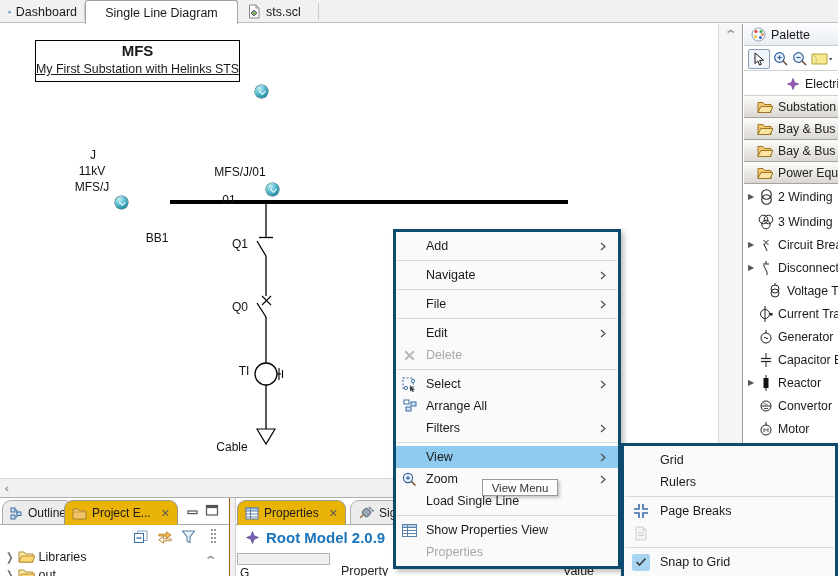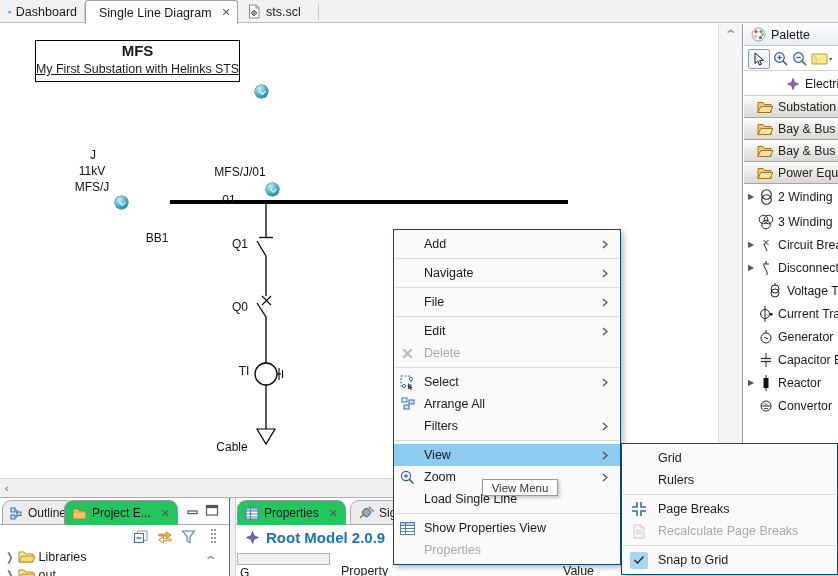--- a/index.html
+++ b/index.html
@@ -46,39 +46,39 @@
   .prow .plabel { margin-left:3px; }
   .drawer .plabel { margin-left:4px; color:#222; }
 
   
   #bottom-border { left:0; top:497px; width:838px; height:1px; background:#b0b0b0; }
   .pstack { top:498px; height:78px; background:#fff; }
   #stack-left { left:0; width:230px; border-right:1px solid #a16207; }
   #stack-right { left:236px; width:602px; }
   #sash { left:230px; top:498px; width:6px; height:78px; background:#f0f0f0; border-right:1px solid #d0d0d0; }
   .ptab { position:absolute; top:2px; height:25px; display:flex; align-items:center; gap:5px; padding:0 7px; font-size:12px; border:1px solid #ababab; border-bottom:none; border-radius:9px 9px 0 0; background:#ececec; white-space:nowrap; }
-  .ptab.sel { background:#22c55e; border-color:#979797; z-index:2; }
+  .ptab.sel { background:#eab308; border-color:#979797; z-index:2; }
   .stack-topline { position:absolute; left:0; right:0; top:26px; height:1px; background:#a8a8a8; }
   .mini-btn { position:absolute; top:6px; width:14px; height:12px; }
 
   
   #lp-toolbar { position:absolute; top:30px; right:8px; display:flex; align-items:center; gap:7px; }
   .titem { width:17px; height:17px; display:flex; align-items:center; justify-content:center; }
   .trow { position:absolute; display:flex; align-items:center; gap:4px; font-size:12.5px; }
   .texp { color:#777; font-size:9px; transform:scaleY(1.3); }
 
   
   #root-title { position:absolute; left:10px; top:31px; display:flex; align-items:center; gap:7px; }
   #root-title span { font-weight:bold; font-size:15px; color:#1b75bc; }
   #prop-colhdr1 { position:absolute; left:1px; top:55px; width:93px; height:12px; background:#f0f0f0; border:1px solid #b3b3b3; }
   .colhdr-text { position:absolute; top:66px; font-size:12.5px; color:#222; }
   #partial-cell { position:absolute; left:4px; top:68px; font-size:12px; }
 
   
-  .menu { position:absolute; background:#fafafa; border:1px solid #0c4a6e; box-shadow:3px 3px 5px rgba(0,0,0,0.25); z-index:10; padding:3px 0; }
+  .menu { position:absolute; background:#fafafa; border:3px solid #0c4a6e; box-shadow:3px 3px 5px rgba(0,0,0,0.25); z-index:10; padding:3px 0; }
   #context-menu { left:393px; top:229px; width:228px; }
   #view-submenu { left:621px; top:443px; width:217px; z-index:11; }
   .mi { height:22px; display:flex; align-items:center; position:relative; }
   .mi .mic { width:27px; flex:none; display:flex; align-items:center; justify-content:center; }
   #view-submenu .mi .mic { width:33px; }
   .mi .mlabel { font-size:12.5px; flex:1; padding-left:3px; }
   .mi .marrow { width:18px; flex:none; display:flex; align-items:center; }
   .mi.dis .mlabel { color:#a8a8a8; }
   .mi.hl { background:#8ecbf0; }
   .msep { height:1px; background:#d9d9d9; margin:3px 1px; }
@@ -97,21 +97,21 @@
             <stop offset="0.5" stop-color="#5fa8d6"></stop>
             <stop offset="1" stop-color="#27618f"></stop>
           </radialGradient>
         </defs>
         <circle cx="7" cy="7" r="6.3" fill="url(#gl)" stroke="#1d4e75" stroke-width="0.6"></circle>
         <path d="M2.5 5 Q7 2.5 11.5 5" stroke="#e8f4fb" stroke-width="1" fill="none"></path>
       </svg>
     <span>Dashboard</span>
     <span class="sep"></span>
   </div>
-  <div class="etab sel" style="left:85px;width:153px;">
+  <div class="etab sel" style="left:85px;width:153px;flex-direction:column;">
     <svg width="15" height="15" viewBox="0 0 15 15">
         <path d="M2 3 H13" stroke="#0e7d86" stroke-width="1.8"></path>
         <path d="M5 3 V7 M10 3 V7" stroke="#0e7d86" stroke-width="1.1"></path>
         <circle cx="5" cy="8" r="1.3" fill="none" stroke="#0e7d86"></circle>
         <circle cx="10" cy="8" r="1.3" fill="none" stroke="#0e7d86"></circle>
         <text x="2" y="14" font-size="5.5" fill="#0c4f58" font-weight="bold">SSD</text>
       </svg>
     <span>Single Line Diagram</span>
     <span class="xclose">✕</span>
   </div>
@@ -379,20 +379,32 @@
         <span class="picon">
           <svg width="12" height="16" viewBox="0 0 12 16">
             <circle cx="6" cy="8" r="5" fill="none" stroke="#222"></circle>
             <line x1="1.5" y1="8" x2="10.5" y2="8" stroke="#222"></line>
             <path d="M3.5 6 Q4.5 4.8 5.5 6 T7.5 6" fill="none" stroke="#222" stroke-width="0.8"></path>
             <line x1="4" y1="10.5" x2="8" y2="10.5" stroke="#222" stroke-width="0.8"></line>
           </svg>
         </span>
         <span class="plabel">Convertor</span>
       </div>
+      <div class="prow tool" style="top: 345px;">
+
+        <span class="noarr"></span>
+        <span class="picon">
+          <svg width="12" height="16" viewBox="0 0 12 16">
+            <circle cx="6" cy="9" r="5" fill="none" stroke="#222"></circle>
+            <line x1="6" y1="1" x2="6" y2="4" stroke="#222"></line>
+            <path d="M4 11 V7.5 L6 9.5 L8 7.5 V11" fill="none" stroke="#222" stroke-width="0.8"></path>
+          </svg>
+        </span>
+        <span class="plabel">Motor</span>
+      </div>
     </div>
 </div>
 
 <div class="abs" id="bottom-border"></div>
 
 <div class="abs pstack" id="stack-left">
   <div class="ptab" style="left:2px;">
     <svg width="13" height="13" viewBox="0 0 13 13">
         <rect x="1" y="1" width="4" height="4" fill="#cfe2f5" stroke="#3a6ea5"></rect>
         <rect x="7" y="5" width="4" height="3.5" fill="#cfe2f5" stroke="#3a6ea5"></rect>
@@ -670,21 +682,20 @@
     </div>
     <div class="mi dis">
       <span class="mic">
         <svg width="14" height="15" viewBox="0 0 14 15" opacity="0.45">
           <path d="M2 1 H9 L12 4 V14 H2 Z" fill="#eee" stroke="#999"></path>
           <path d="M9 1 V4 H12" fill="none" stroke="#999"></path>
           <line x1="4" y1="7" x2="10" y2="7" stroke="#999"></line>
           <line x1="4" y1="9.5" x2="10" y2="9.5" stroke="#999"></line>
         </svg>
       </span>
-      <span class="mlabel">Recalculate Page Breaks</span>
     </div>
     <div class="msep"></div>
     <div class="mi">
       <span class="mic">
         <span class="checkbox-bg">
           <svg width="12" height="10" viewBox="0 0 12 10">
             <path d="M1.5 5 L4.5 8 L10.5 1.5" fill="none" stroke="#3c3c3c" stroke-width="1.7"></path>
           </svg>
         </span>
       </span>

